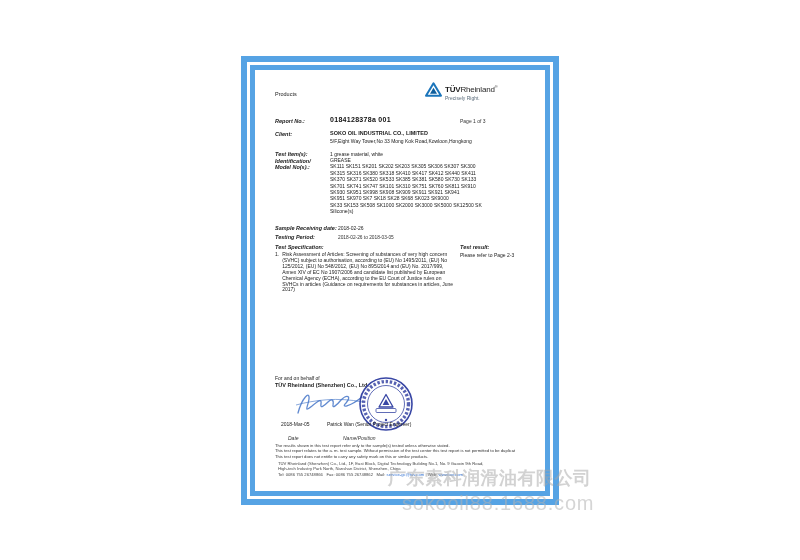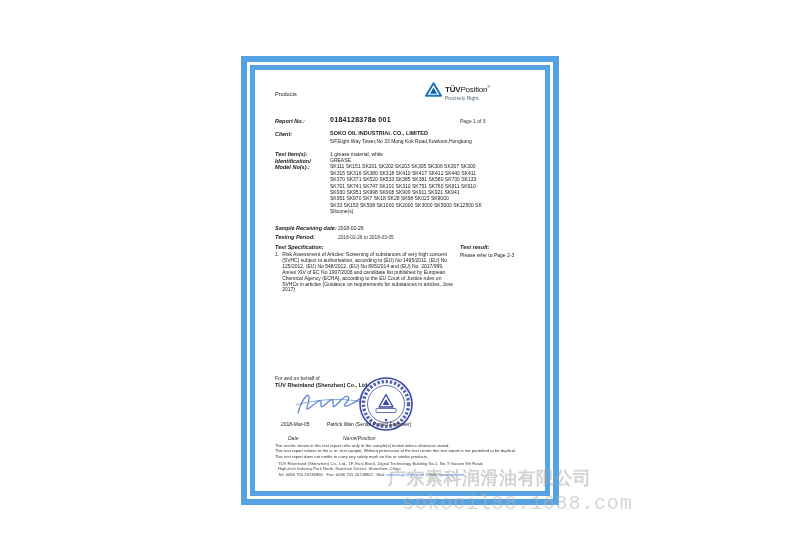--- a/index.html
+++ b/index.html
@@ -44,41 +44,41 @@
   .disc div{font-size:4.2px;line-height:5.3px;color:#333;white-space:nowrap;overflow:hidden;}
   .foot{left:23px;top:391px;width:242px;}
   .foot div{font-size:4.2px;line-height:5.3px;color:#444;white-space:nowrap;overflow:hidden;}
   .blue-link{color:#2f6fd2;}
 
   .wm1{position:absolute;left:388px;top:466px;font-size:18px;font-weight:bold;
     color:rgba(165,165,165,0.5);letter-spacing:0.5px;z-index:5;white-space:nowrap;
     font-family:"DejaVu Sans",sans-serif;}
   .wm2{position:absolute;left:402px;top:492px;font-size:20px;
     color:rgba(178,178,178,0.55);letter-spacing:0.8px;z-index:5;white-space:nowrap;
-    font-family:Liberation Mono, monospace;}
+    font-family:Liberation Sans, sans-serif;}
 </style>
 </head>
 <body>
 
 <div class="canvas">
 
   <div class="doc-outer">
     <div class="doc-inner">
 
       <div class="abs products">Products</div>
 
       <div class="abs logo">
         <span>
           <svg width="17" height="15" viewBox="0 0 20 18">
             <path d="M10 1.5 L19 16.5 L1 16.5 Z" fill="none" stroke="#1b75bb" stroke-width="2.4" stroke-linejoin="round"></path>
             <path d="M10 7 L14.2 14 L5.8 14 Z" fill="#0f5e9c"></path>
           </svg>
         </span>
         <span class="logo-text">
-          <span class="logo-word"><span class="tuv">TÜV</span><span>Position</span><span class="reg">®</span></span>
+          <span class="logo-word"><span class="tuv">TÜV</span><span>Rheinland</span><span class="reg">®</span></span>
           <span class="logo-tag">Precisely Right.</span>
         </span>
       </div>
 
       <div class="abs lbl" style="left:20px;top:48px;">Report No.:</div>
       <div class="abs report-no">0184128378a 001</div>
       <div class="abs page-ind">Page 1 of 3</div>
 
       <div class="abs lbl" style="left:20px;top:61px;">Client:</div>
       <div class="abs val client-name" style="left:75px;top:60px;">SOKO OIL INDUSTRIAL CO., LIMITED</div>

